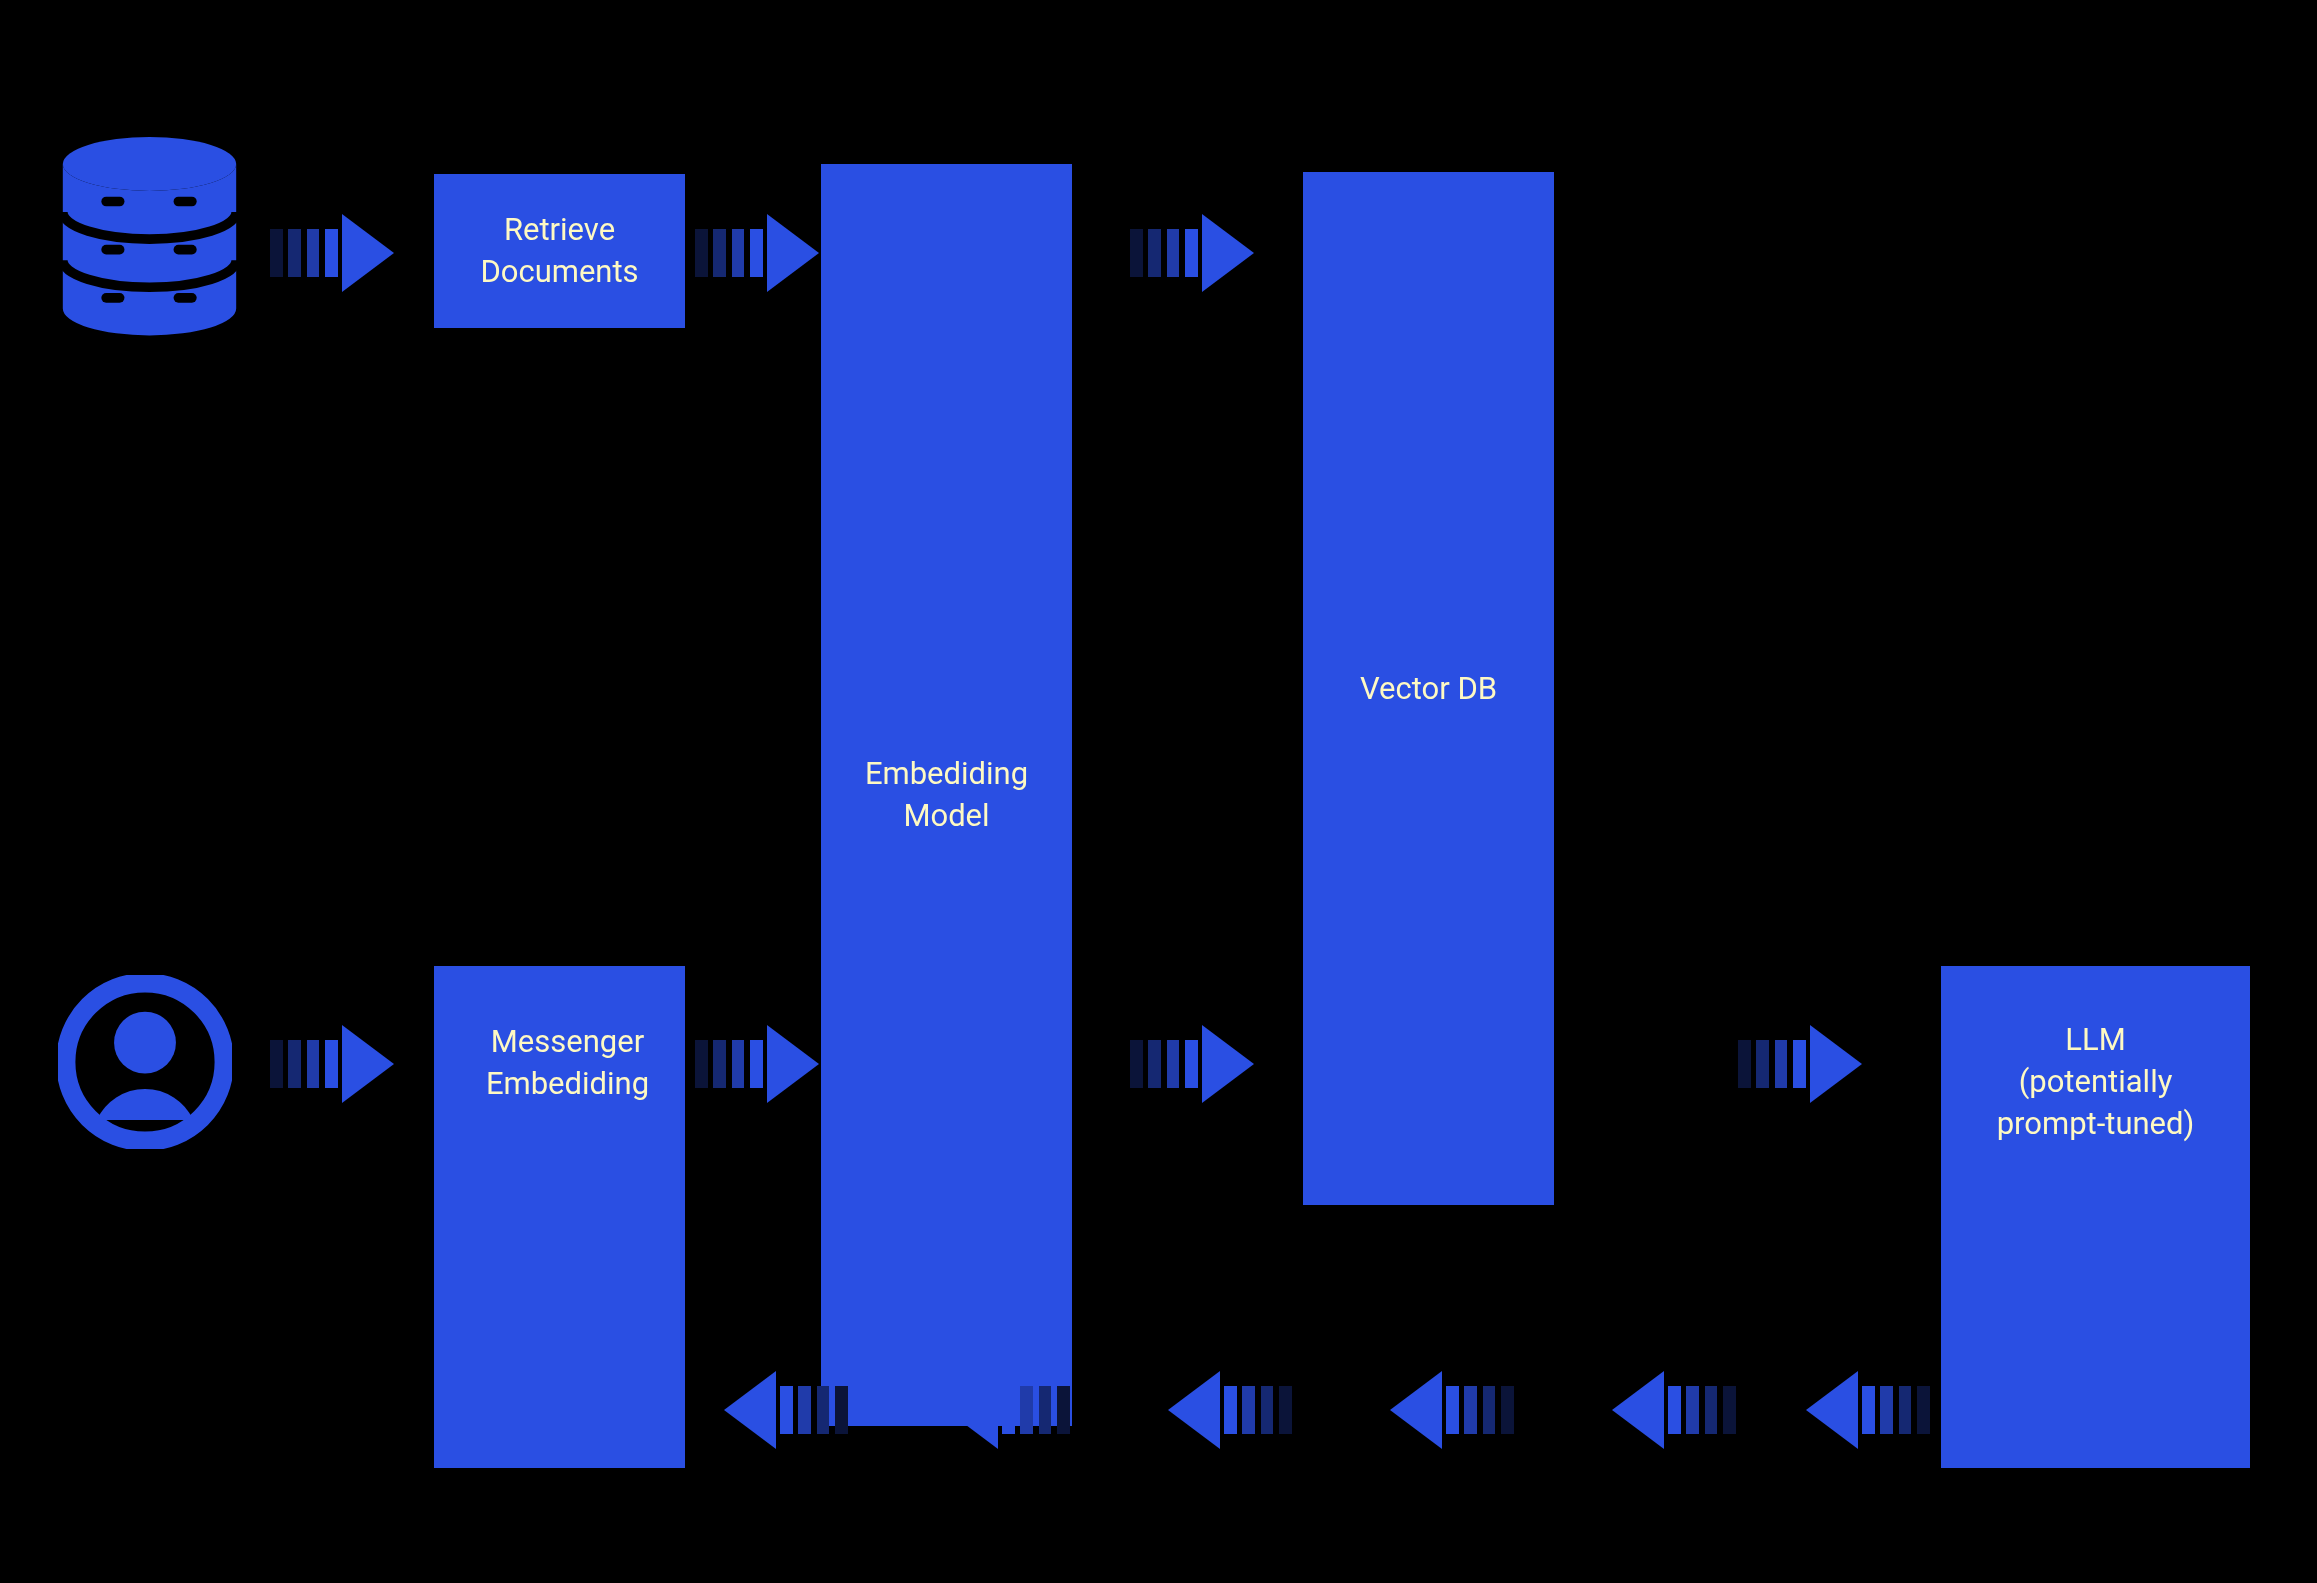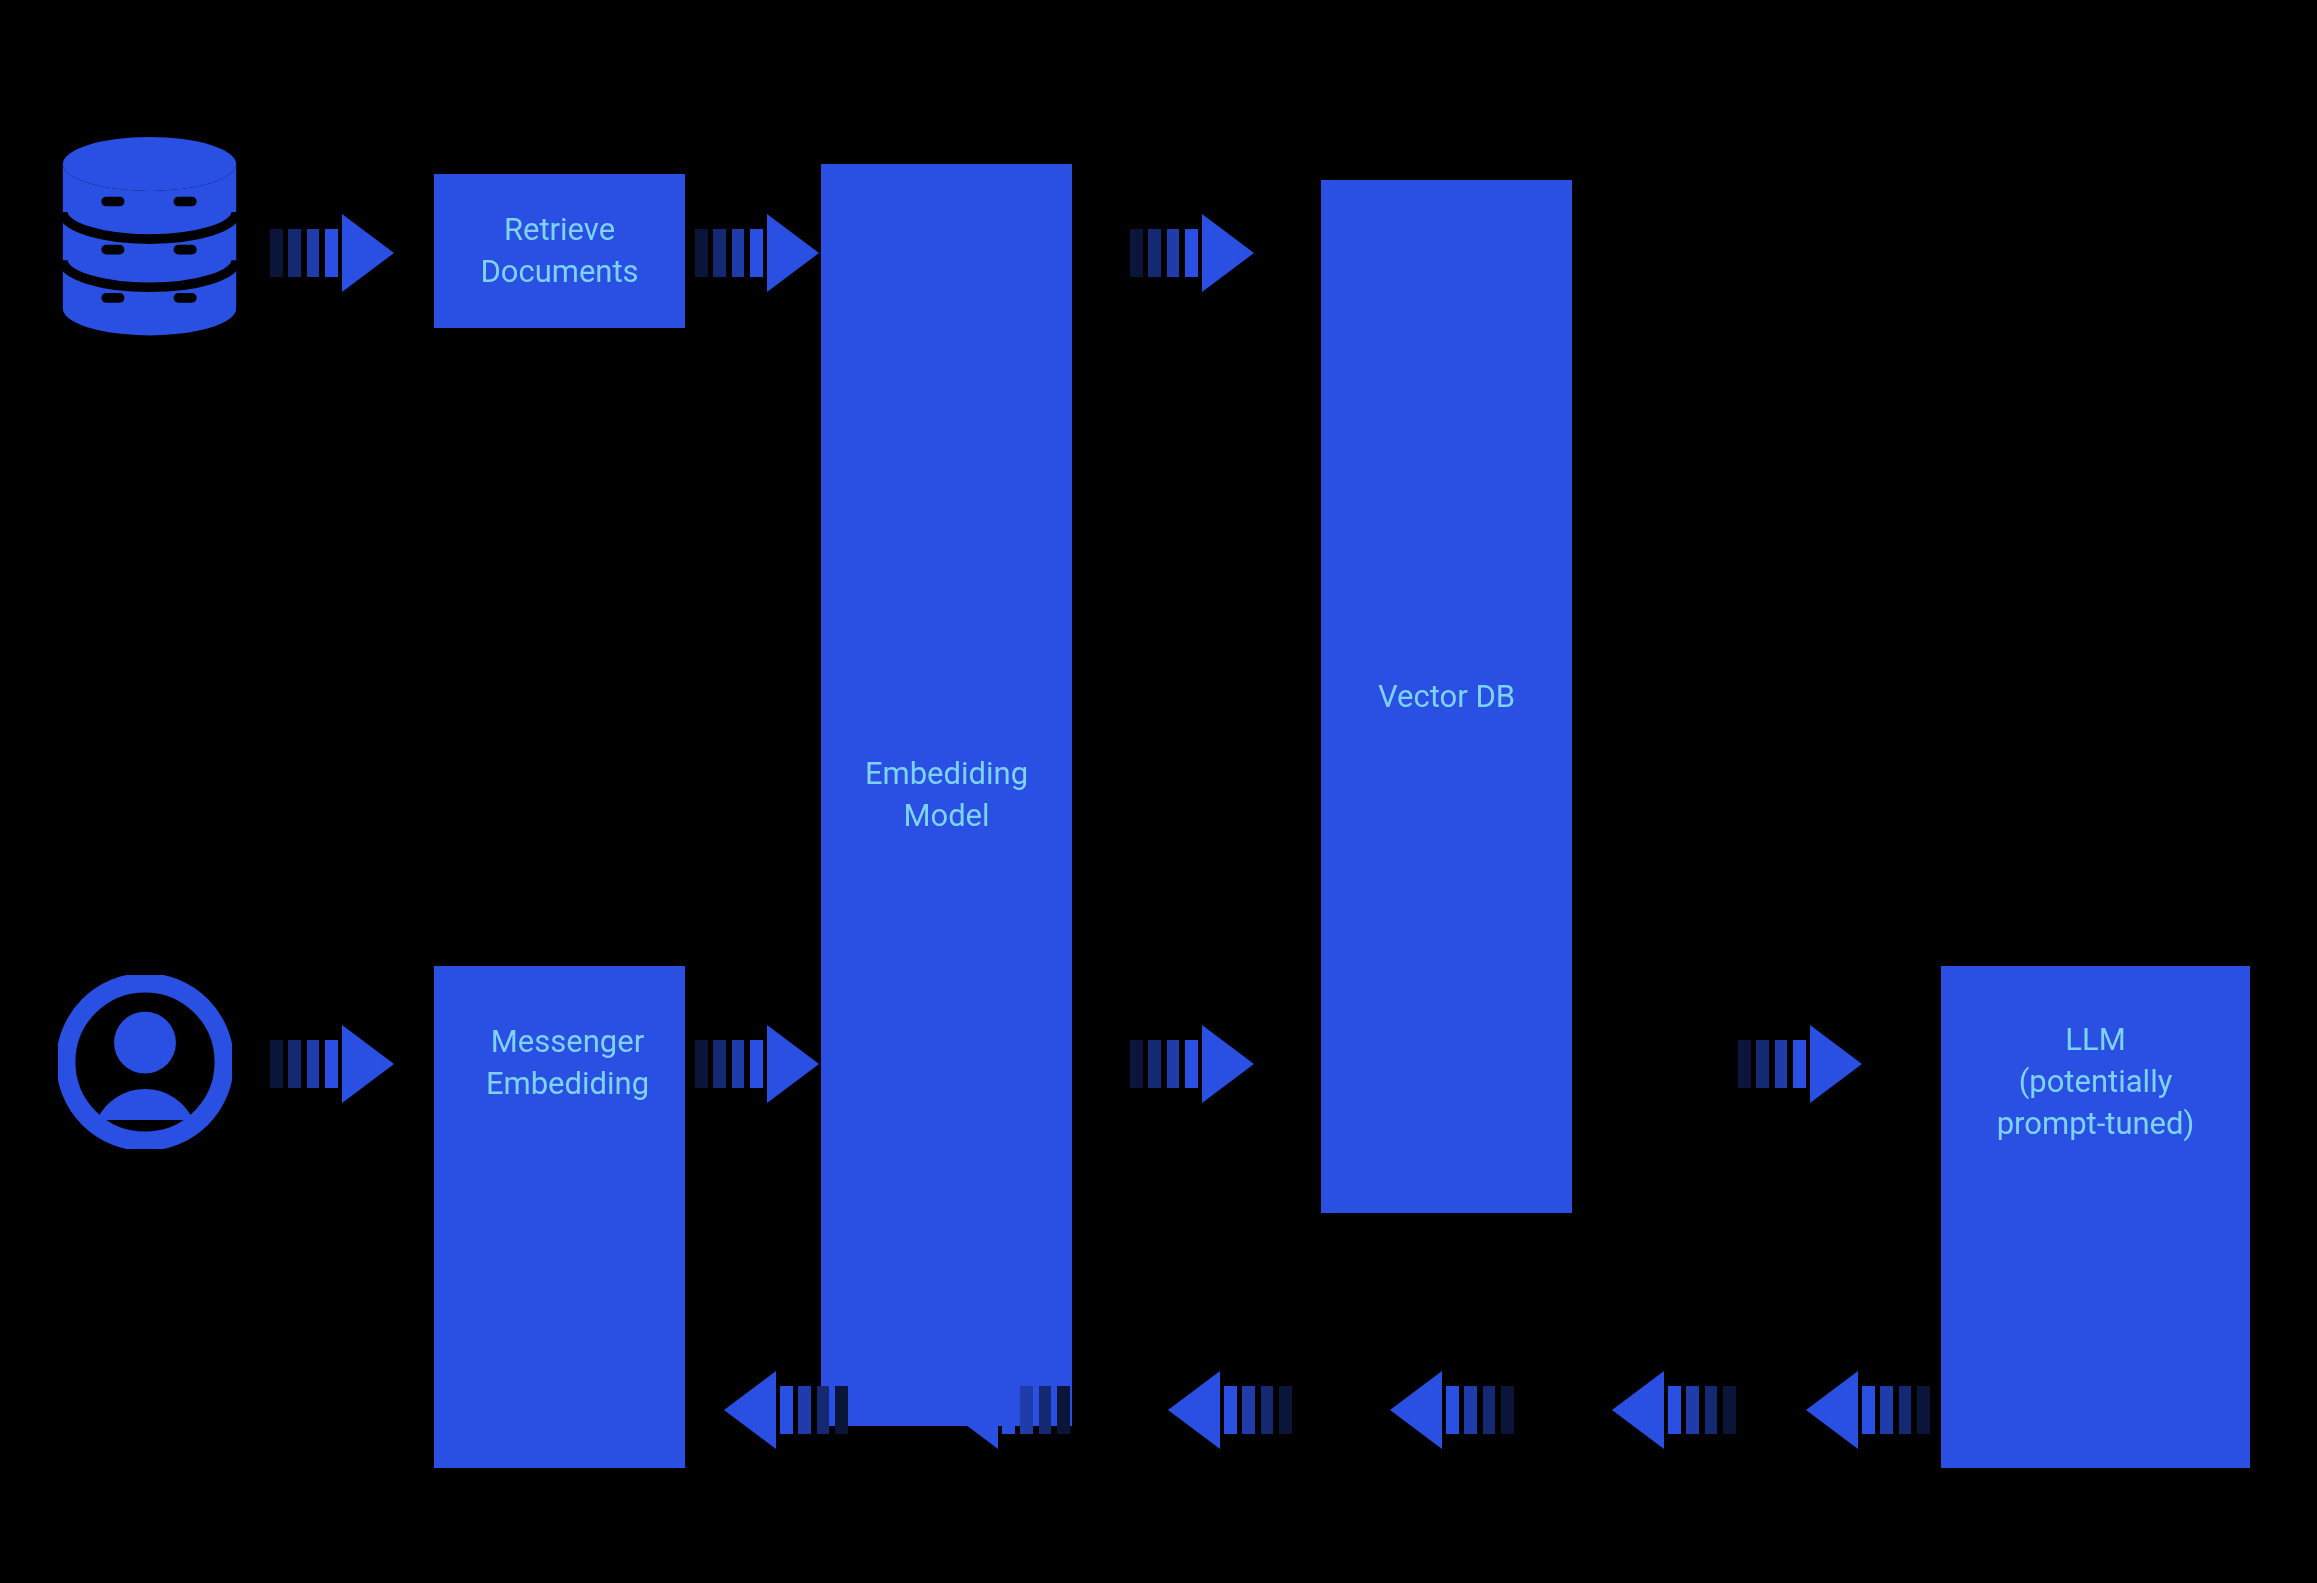--- a/index.html
+++ b/index.html
@@ -13,21 +13,21 @@
   }
   .canvas {
     position: relative;
     width: 2317px;
     height: 1583px;
     background: #000;
   }
   .box {
     position: absolute;
     background: #2A4FE3;
-    color: #7dd3fc;
+    color: #fef9c3;
     display: flex;
     flex-direction: column;
     align-items: center;
     justify-content: center;
     text-align: center;
     font-size: 31px;
     line-height: 1.35;
     font-weight: 400;
     padding: 0 13.5px;
     box-sizing: border-box;
@@ -106,21 +106,21 @@
   <div class="box" style="left:434px; top:174px; width:251px; height:154px;">
     <span>Retrieve</span>
     <span>Documents</span>
   </div>
 
   <div class="box" style="left:821px; top:164px; width:251px; height:1262px;">
     <span>Embediding</span>
     <span>Model</span>
   </div>
 
-  <div class="box" style="left:1303px; top:180px; width:251px; height:1033px;margin-left:18px;">
+  <div class="box" style="left:1303px; top:172px; width:251px; height:1033px;">
     <span>Vector DB</span>
   </div>
 
   <div class="box" style="left:434px; top:966px; width:251px; height:502px;">
     <div style="position:relative; top:-154px;margin-left:16px;">
       <span>Messenger</span>
       <span>Embediding</span>
     </div>
   </div>
 

